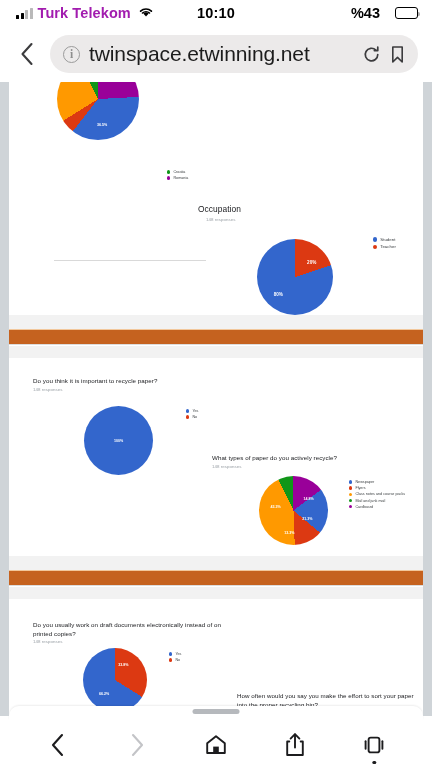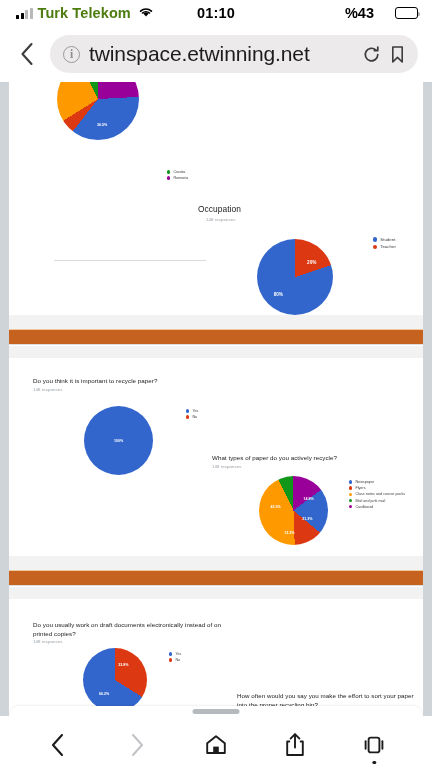--- a/index.html
+++ b/index.html
@@ -18,28 +18,28 @@
     background: #ffffff;
     position: relative;
   }
   .status-left { display: flex; align-items: center; gap: 5px; }
   .signal-bars { display: flex; align-items: flex-end; gap: 1.5px; height: 11px; }
   .signal-bars i { width: 3px; background: #000; border-radius: 0.5px; display: block; }
   .signal-bars i:nth-child(1){ height: 4px; }
   .signal-bars i:nth-child(2){ height: 6px; }
   .signal-bars i:nth-child(3){ height: 8.5px; background:#b9b9b9; }
   .signal-bars i:nth-child(4){ height: 11px; background:#b9b9b9; }
-  .carrier { font-size: 14.5px; font-weight: 600; color: #4d7c0f; letter-spacing: .1px; }
+  .carrier { font-size: 14.5px; font-weight: 600; color: #a21caf; letter-spacing: .1px; }
   .wifi-icon { display: inline-block; margin-left: 2px; }
   .status-time {
     position: absolute; left: 0; right: 0; text-align: center;
     font-size: 14.5px; font-weight: 700; color: #000; letter-spacing: .2px;
     pointer-events: none;
   }
-  .status-right { margin-left: auto; display: flex; align-items: center; gap: 21px; }
+  .status-right { margin-left: auto; display: flex; align-items: center; gap: 15px; }
   .batt-pct { font-size: 14.5px; font-weight: 600; color: #000; }
   .battery {
     width: 23px; height: 11.5px; border: 1.3px solid #000; border-radius: 3px;
     position: relative; padding: 1.3px;
   }
   .battery::after {
     content:""; position:absolute; right:-3.2px; top:3.4px;
     width:2px; height:4.5px; background:#b0b0b0; border-radius:0 1.5px 1.5px 0;
   }
   .battery .fill { height: 100%; background: #000; border-radius: 1px; }
@@ -154,21 +154,21 @@
     </span>
     <span class="carrier">Turk Telekom</span>
     <span class="wifi-icon">
       <svg width="16" height="12" viewBox="0 0 16 12">
         <path d="M8 10.6 L5.3 7.6 a4 4 0 0 1 5.4 0 Z" fill="#000"></path>
         <path d="M2.6 5.1 a8 8 0 0 1 10.8 0" stroke="#000" stroke-width="1.7" fill="none" stroke-linecap="round"></path>
         <path d="M4.5 7.0 a5.3 5.3 0 0 1 7 0" stroke="#000" stroke-width="1.6" fill="none" stroke-linecap="round"></path>
       </svg>
     </span>
   </div>
-  <div class="status-time">01:10</div>
+  <div class="status-time">10:10</div>
   <div class="status-right">
     <span class="batt-pct">%43</span>
     <span class="battery"><span class="fill" style="width:47%"></span></span>
   </div>
 </div>
 
 <div class="browser-bar">
   <div class="nav-back-top">
     <svg width="14" height="24" viewBox="0 0 14 24">
       <path d="M11.5 2 L2.5 12 L11.5 22" stroke="#3c3c3e" stroke-width="2.1" fill="none" stroke-linecap="round" stroke-linejoin="round"></path>

